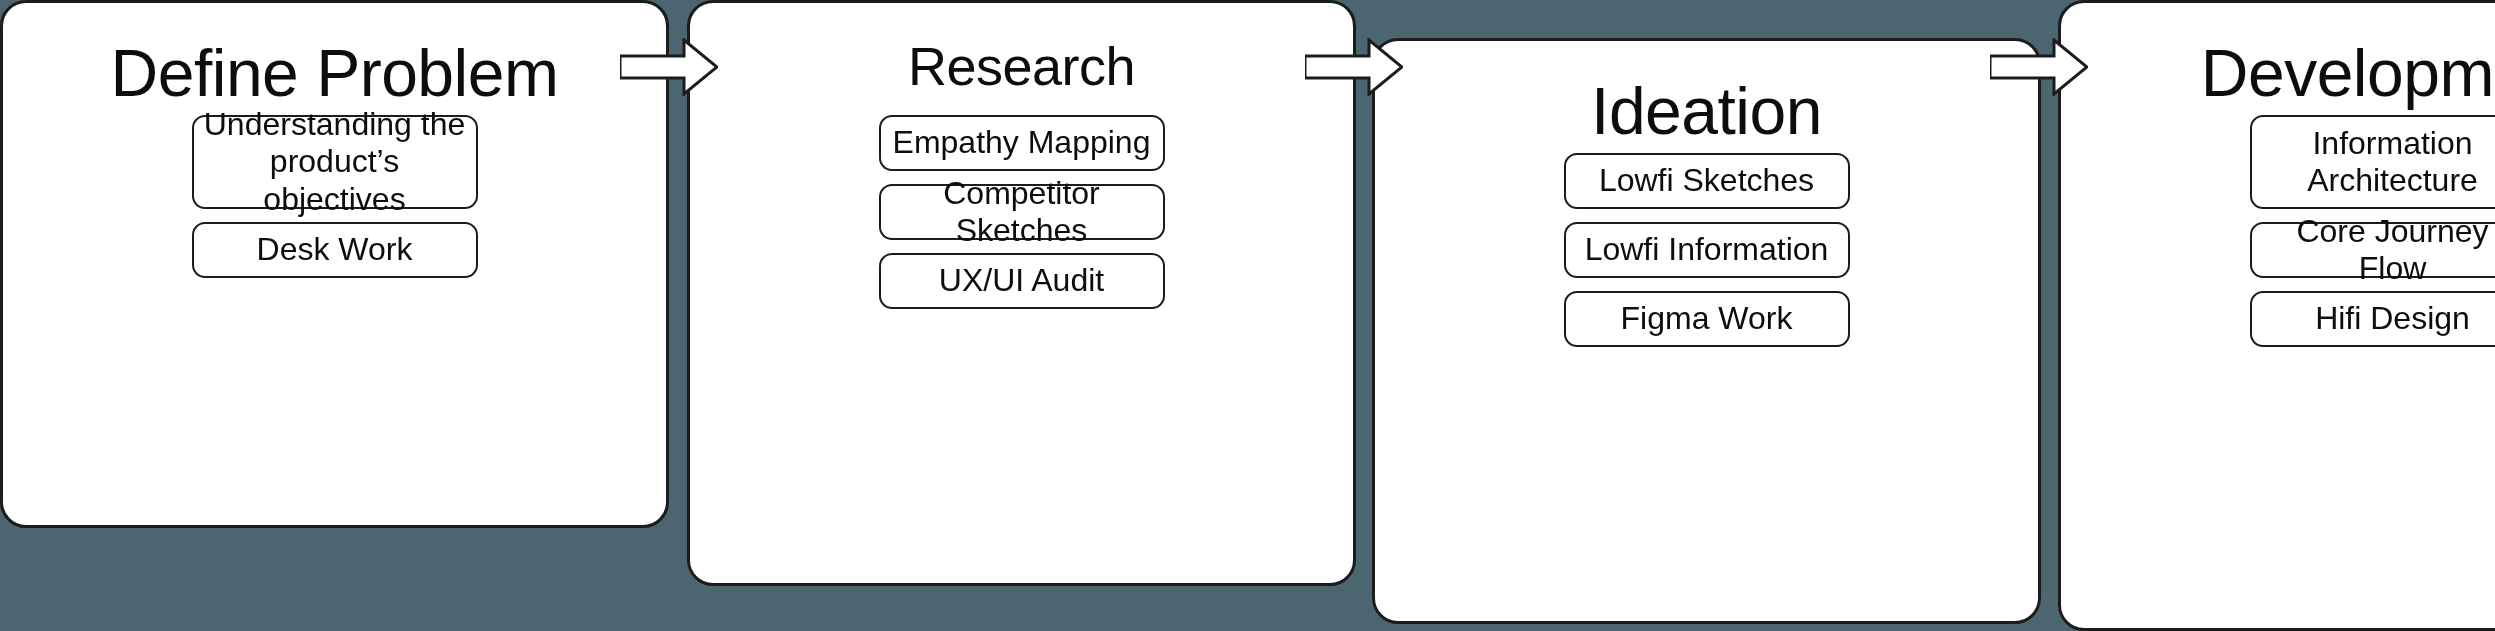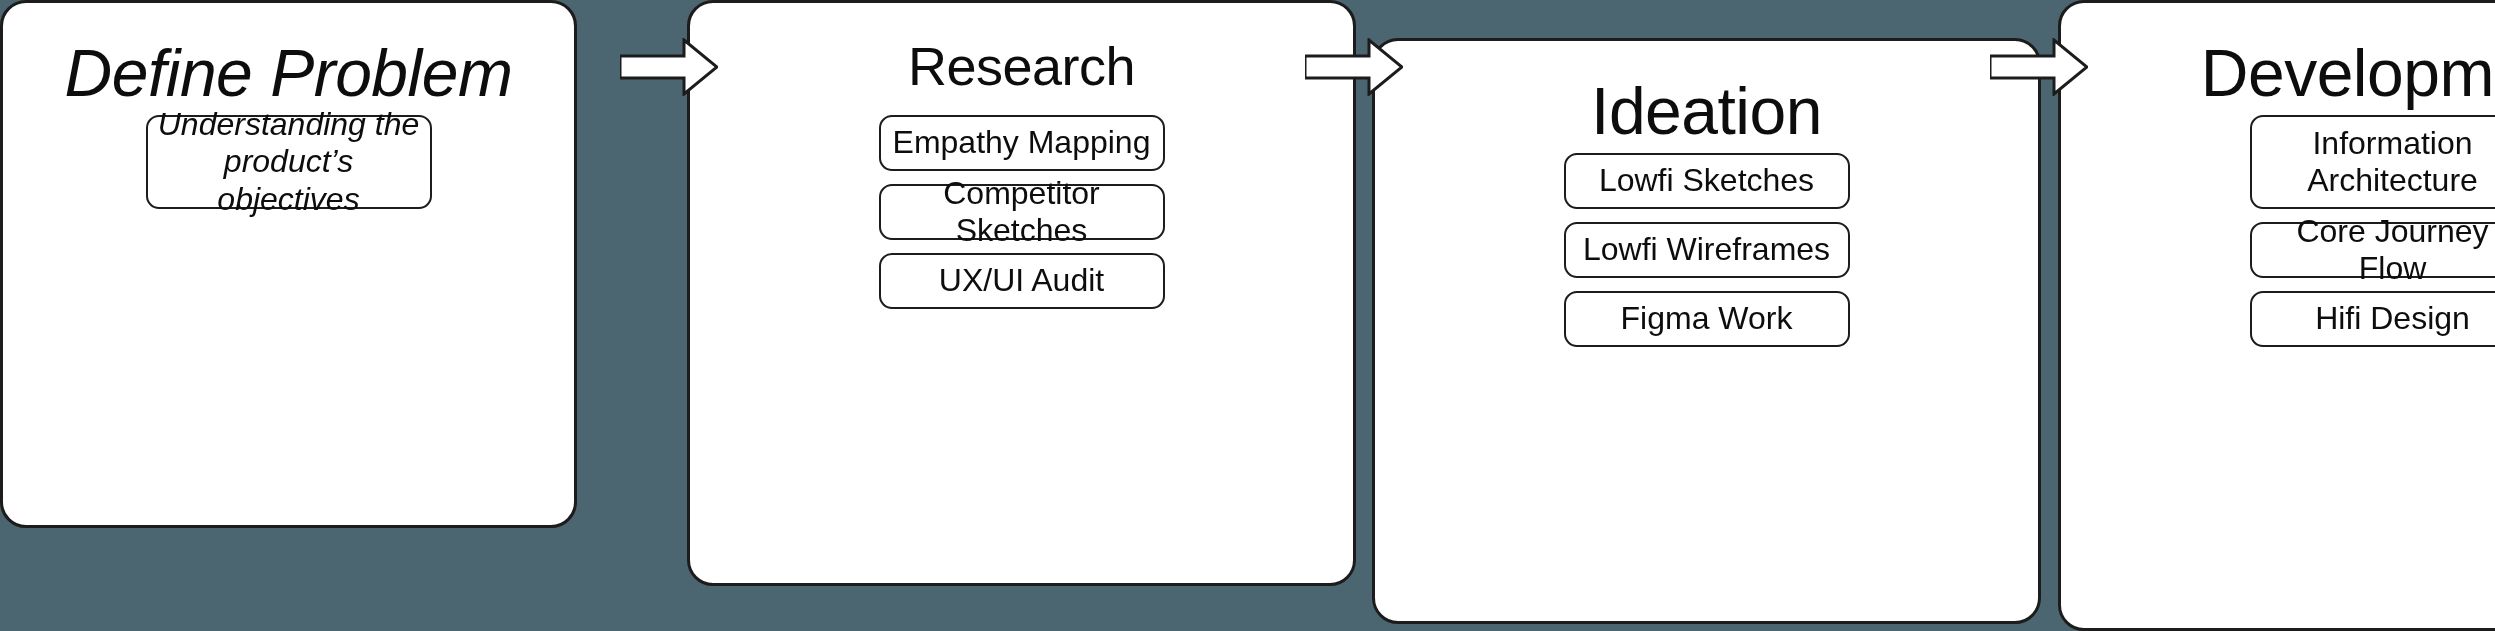--- a/index.html
+++ b/index.html
@@ -63,21 +63,21 @@
     line-height: 1.17;
     text-align: center;
     display: flex;
     align-items: center;
     justify-content: center;
     padding: 6px 10px;
     white-space: pre-line;
   }
 
   
-  #card-define-problem { left: 0px;    top: 0px;  width: 577px; height: 528px; font-style: italic; }
+  #card-define-problem { left: 0px;    top: 0px;  width: 669px; height: 528px; }
   #card-research       { left: 687px;  top: 0px;  width: 669px; height: 586px; }
   #card-ideation       { left: 1372px; top: 0px;  width: 669px; height: 586px; margin-top: 38px; }
   #card-development    { left: 2058px; top: 0px;  width: 669px; height: 631px; }
 
   #card-define-problem .stage-title { top: 32px;  font-size: 66px; }
   #card-research       .stage-title { top: 32px;  font-size: 54px; }
   #card-ideation       .stage-title { top: 32px;  font-size: 66px; }
   #card-development    .stage-title { top: 32px;  font-size: 66px; }
 
   #card-define-problem .task-list { top: 112px; justify-content: space-between; }
@@ -108,37 +108,38 @@
 </head>
 <body>
 
 <div id="flow-canvas">
 
   <div class="stage-card" id="card-define-problem">
     <div class="stage-title">Define Problem</div>
     <div class="task-list">
       <div class="task-chip two-line">Understanding the
 product’s objectives</div>
+      <div class="task-chip one-line">Desk Work</div>
     </div>
   </div>
 
   <div class="stage-card" id="card-research">
     <div class="stage-title">Research</div>
     <div class="task-list">
       <div class="task-chip one-line">Empathy Mapping</div>
       <div class="task-chip one-line">Competitor Sketches</div>
       <div class="task-chip one-line">UX/UI Audit</div>
     </div>
   </div>
 
   <div class="stage-card" id="card-ideation">
     <div class="stage-title">Ideation</div>
     <div class="task-list">
       <div class="task-chip one-line">Lowfi Sketches</div>
-      <div class="task-chip one-line">Lowfi Wireframes</div>
+      <div class="task-chip one-line">Lowfi Information</div>
       <div class="task-chip one-line">Figma Work</div>
     </div>
   </div>
 
   <div class="stage-card" id="card-development">
     <div class="stage-title">Development</div>
     <div class="task-list">
       <div class="task-chip two-line">Information
 Architecture</div>
       <div class="task-chip one-line">Core Journey Flow</div>

